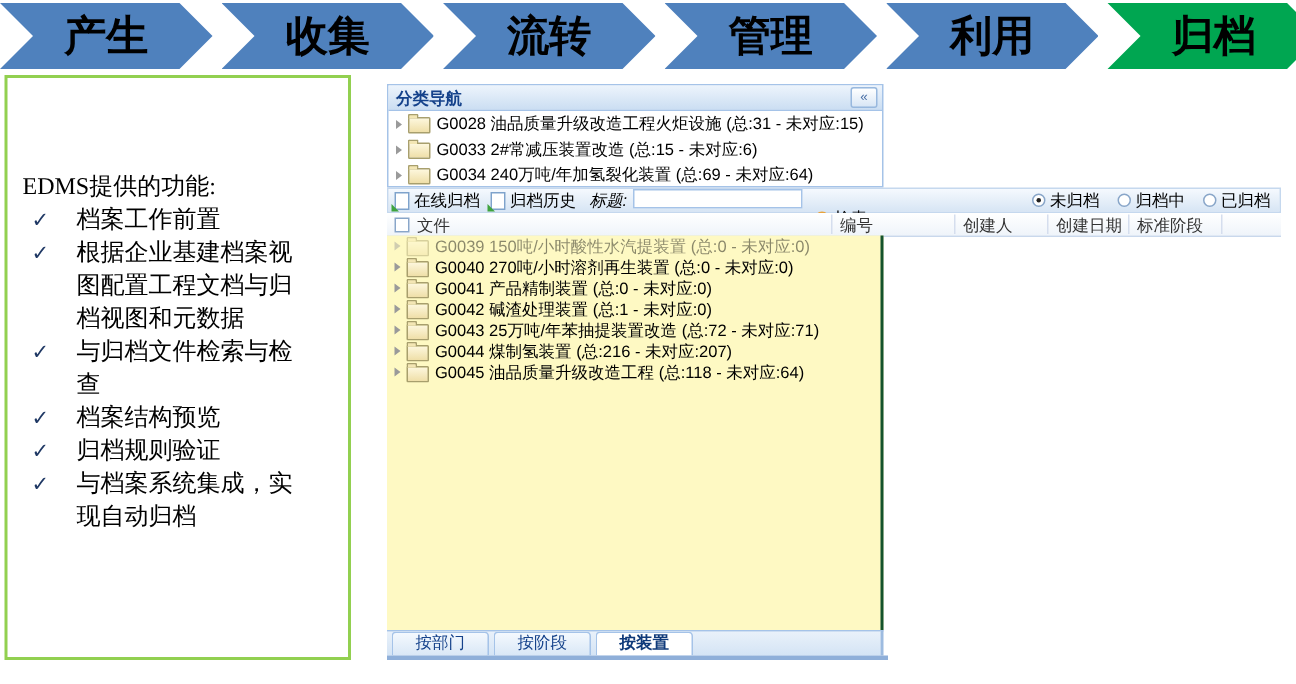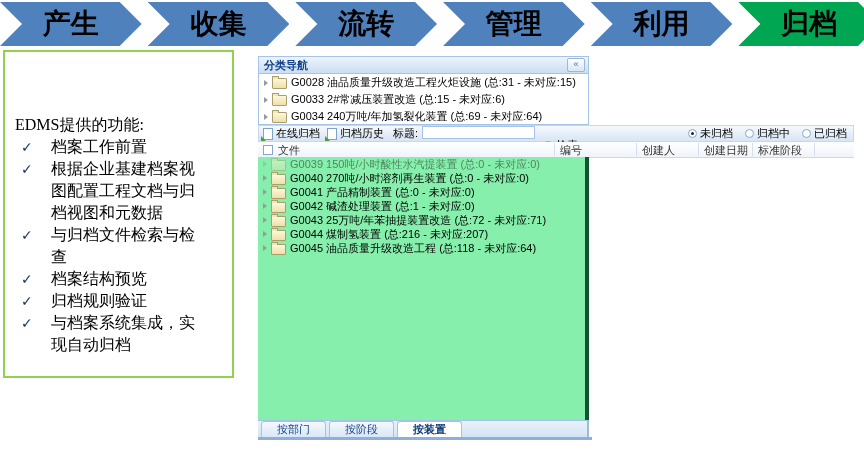--- a/index.html
+++ b/index.html
@@ -8,21 +8,21 @@
 
   
   .banner{position:absolute;left:0;top:2px;width:886px;height:44px;display:flex;}
   .step{flex:1;margin-right:6px;display:flex;align-items:center;justify-content:center;
         clip-path:polygon(0 0,calc(100% - 22px) 0,100% 50%,calc(100% - 22px) 100%,0 100%,22px 50%);
         font-family:"Liberation Serif","DejaVu Serif",serif;font-weight:bold;font-size:28px;color:#000;}
   .step.blue{background:#4F81BD;}
   .step.green{background:#00A651;}
 
   
-  .feature-box{position:absolute;left:3px;top:50px;width:231px;height:328px;border:2px solid #92D050;
+  .feature-box{position:absolute;left:3px;top:50px;width:231px;height:390px;border:2px solid #92D050;
                background:#fff;box-sizing:border-box;padding:62px 6px 0 10px;
                font-family:"Liberation Serif","DejaVu Serif",serif;font-size:16px;color:#000;}
   .feature-title{line-height:22px;}
   .feature-item{display:flex;}
   .feature-item .check{width:30px;min-width:30px;padding-left:6px;color:#1F3864;font-size:14px;line-height:22px;
                        font-family:"DejaVu Sans",sans-serif;}
   .feature-item .txt{width:152px;line-height:22px;}
 
   
   .nav-panel{position:absolute;left:258px;top:56px;width:331px;height:69px;background:#fff;
@@ -43,43 +43,43 @@
                background:#F3E6B4;border:1px solid #A89F6D;border-bottom:none;border-radius:1px 1px 0 0;}
 
   
   .toolbar{position:absolute;left:258px;top:125px;width:596px;height:17px;box-sizing:border-box;
            background:linear-gradient(#F5F9FE,#D7E5F4);border:1px solid #C5D8EE;
            display:flex;align-items:flex-start;font-size:11px;color:#000;padding:0 4px;}
   .tb-btn{display:flex;align-items:center;gap:3px;margin-right:7px;cursor:pointer;white-space:nowrap;}
   .doc-icon{width:8px;height:10px;background:#fff;border:1px solid #7FA3CC;position:relative;flex:0 0 auto;}
   .doc-icon::after{content:"";position:absolute;left:-3px;bottom:-2px;width:0;height:0;
                    border-left:5px solid #3FA33F;border-top:5px solid transparent;}
-  .tb-label{margin:0 4px 0 2px;white-space:nowrap;}
+  .tb-label{margin:0 4px 0 2px;white-space:nowrap;font-style:italic;}
   .tb-input{width:113px;height:13px;border:1px solid #A5C3E8;background:#fff;font-size:11px;padding:0 2px;box-sizing:border-box;}
   .search-btn{display:flex;align-items:center;gap:3px;margin-left:8px;cursor:pointer;white-space:nowrap;margin-top:12px;}
   .mag-icon{width:6px;height:6px;border:2px solid #E8A33D;border-radius:50%;position:relative;flex:0 0 auto;}
   .mag-icon::after{content:"";position:absolute;width:4px;height:2px;background:#7FA3CC;
                    transform:rotate(45deg);right:-3px;bottom:-2px;}
   .tb-spacer{flex:1;}
   .radio-group{display:flex;gap:12px;margin-right:2px;}
   .radio-opt{display:flex;align-items:center;gap:3px;cursor:pointer;white-space:nowrap;}
   .radio{width:9px;height:9px;border:1px solid #89A6C9;border-radius:50%;background:#fff;position:relative;flex:0 0 auto;box-sizing:border-box;}
   .radio.selected::after{content:"";position:absolute;left:2px;top:2px;width:3px;height:3px;border-radius:50%;background:#222;}
 
   
   .grid-header{position:absolute;left:258px;top:142px;width:596px;height:15px;
                background:linear-gradient(#FFFFFF,#EFF4FA);border-bottom:1px solid #C9D8EC;
                font-size:11px;color:#333;}
   .grid-header .col{position:absolute;top:1px;cursor:pointer;white-space:nowrap;}
   .checkbox{position:absolute;left:5px;top:3px;width:8px;height:8px;border:1px solid #89A6C9;background:#fff;cursor:pointer;}
   .col-sep{position:absolute;top:1px;width:1px;height:13px;background:#D5DEEE;}
 
   
-  .file-list{position:absolute;left:258px;top:157px;width:331px;height:263px;background:#86efac;
-             border-right:4px solid #14532d;box-sizing:border-box;}
+  .file-list{position:absolute;left:258px;top:157px;width:331px;height:263px;background:#fef9c3;
+             border-right:2px solid #14532d;box-sizing:border-box;}
   .file-list .tree-row{height:14px;}
   .tree-row.faded{opacity:.45;}
 
   
   .tabbar{position:absolute;left:258px;top:420px;width:331px;height:17px;box-sizing:border-box;
           background:linear-gradient(#E9F1FA,#D4E4F5);border-top:1px solid #A5C3E8;border-right:2px solid #9DBBE0;
           display:flex;align-items:flex-end;padding-left:3px;gap:3px;}
   .tab{height:15px;line-height:15px;padding:0 15px;font-size:11px;color:#15428B;cursor:pointer;
        border:1px solid #A5C3E8;border-bottom:none;border-radius:3px 3px 0 0;
        background:linear-gradient(#F4F9FE,#D9E7F6);white-space:nowrap;}

